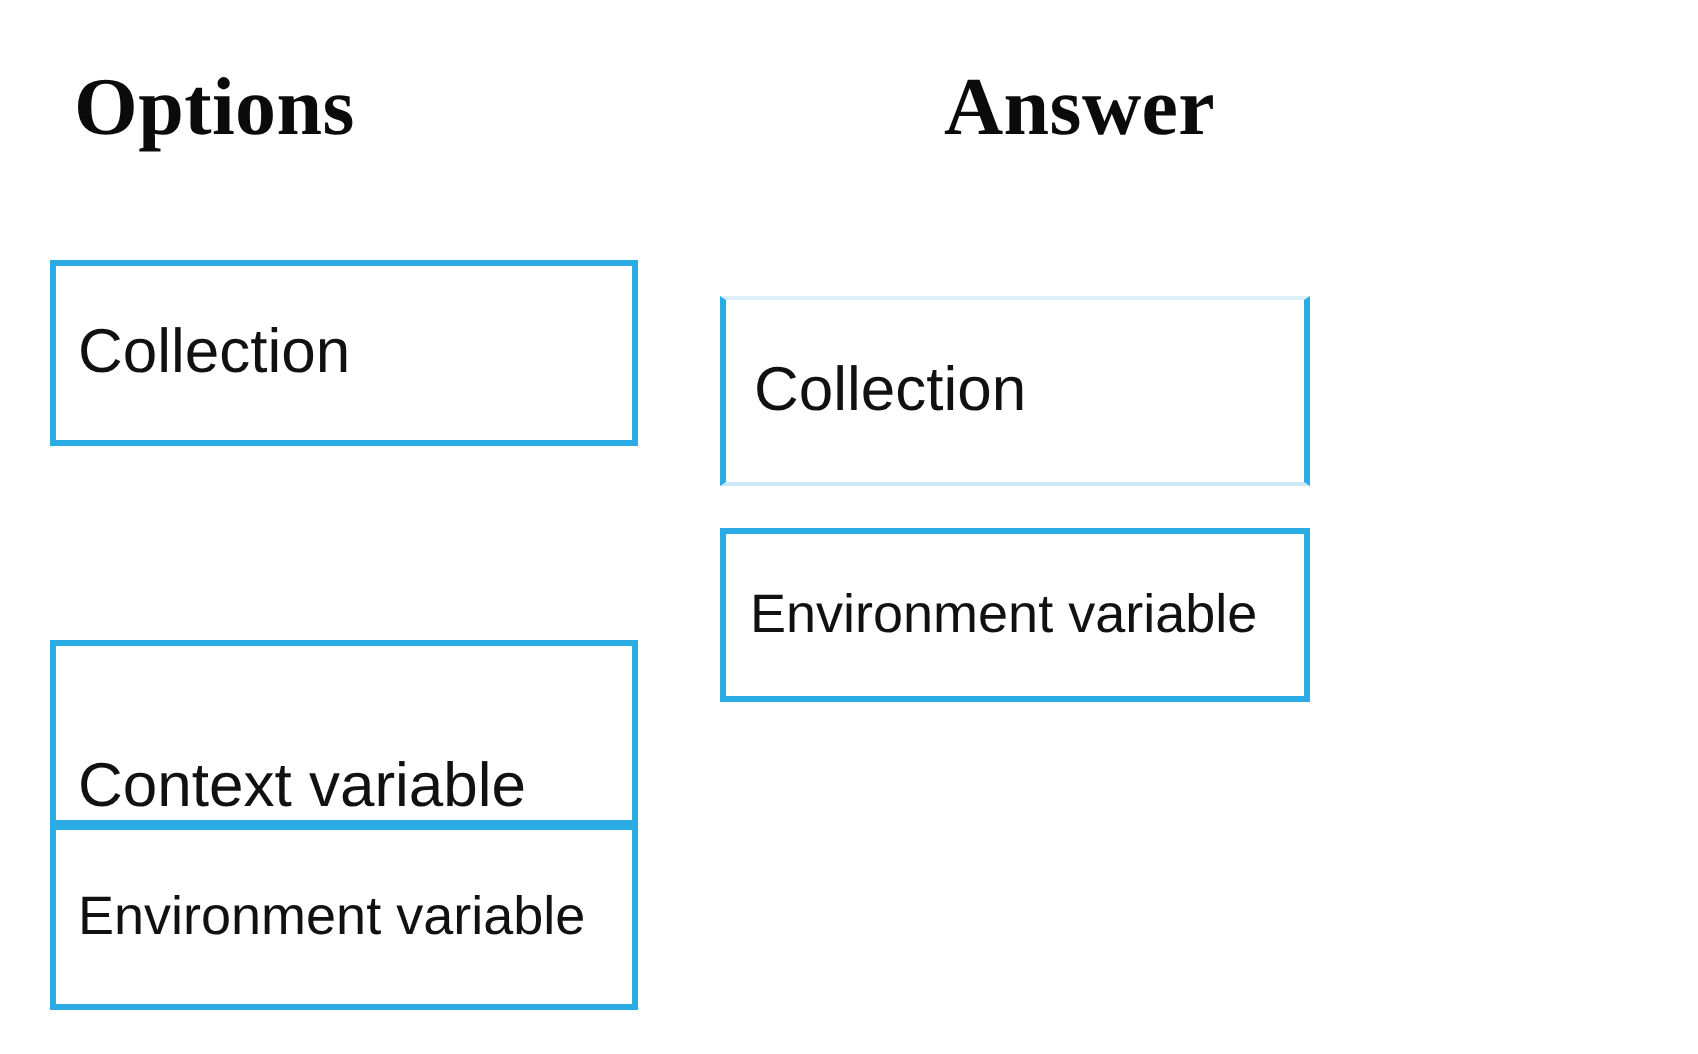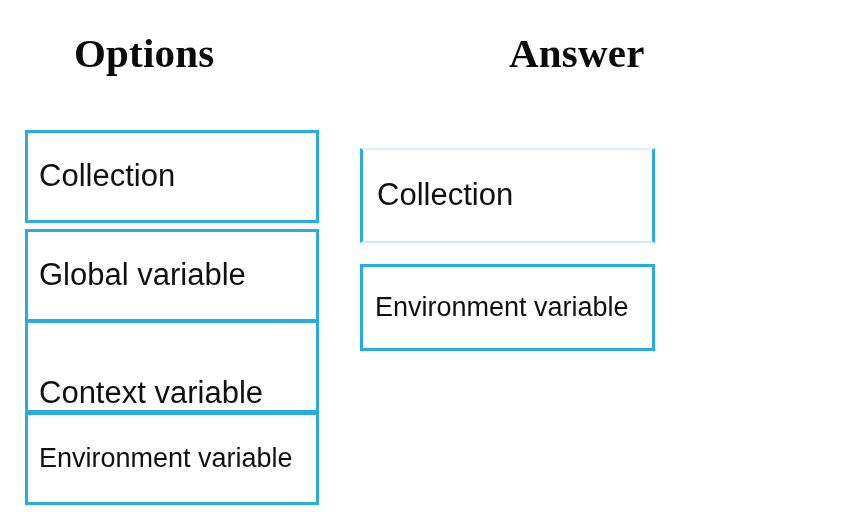--- a/index.html
+++ b/index.html
@@ -28,21 +28,20 @@
   
   .col-heading {
     position: absolute;
     font-family: "Liberation Serif", "DejaVu Serif", serif;
     font-weight: bold;
     font-size: 41px;
     line-height: 1;
     color: #0b0b0b;
     white-space: nowrap;
     letter-spacing: 0.2px;
-    margin-left: 37px;
   }
   #options-heading { left: 37px;  top: 33px; }
   #answer-heading  { left: 472px; top: 33px; }
 
   
   .tile {
     position: absolute;
     box-sizing: border-box;
     background: #ffffff;
     display: flex;
@@ -106,23 +105,20 @@
 <body>
 
 <div class="stage">
 
   <div class="col-heading" id="options-heading">Options</div>
 
   <div class="tile opt-tile" id="opt-0">
     <span class="tile-label">Collection</span>
   </div>
 
-  <div class="tile opt-tile" id="opt-1">
-    <span class="tile-label">Global variable</span>
-  </div>
 
   <div class="tile opt-tile" id="opt-2">
     <span class="tile-label">Context variable</span>
   </div>
 
   <div class="tile opt-tile small" id="opt-3">
     <span class="tile-label">Environment variable</span>
   </div>
 
   <div class="col-heading" id="answer-heading">Answer</div>

